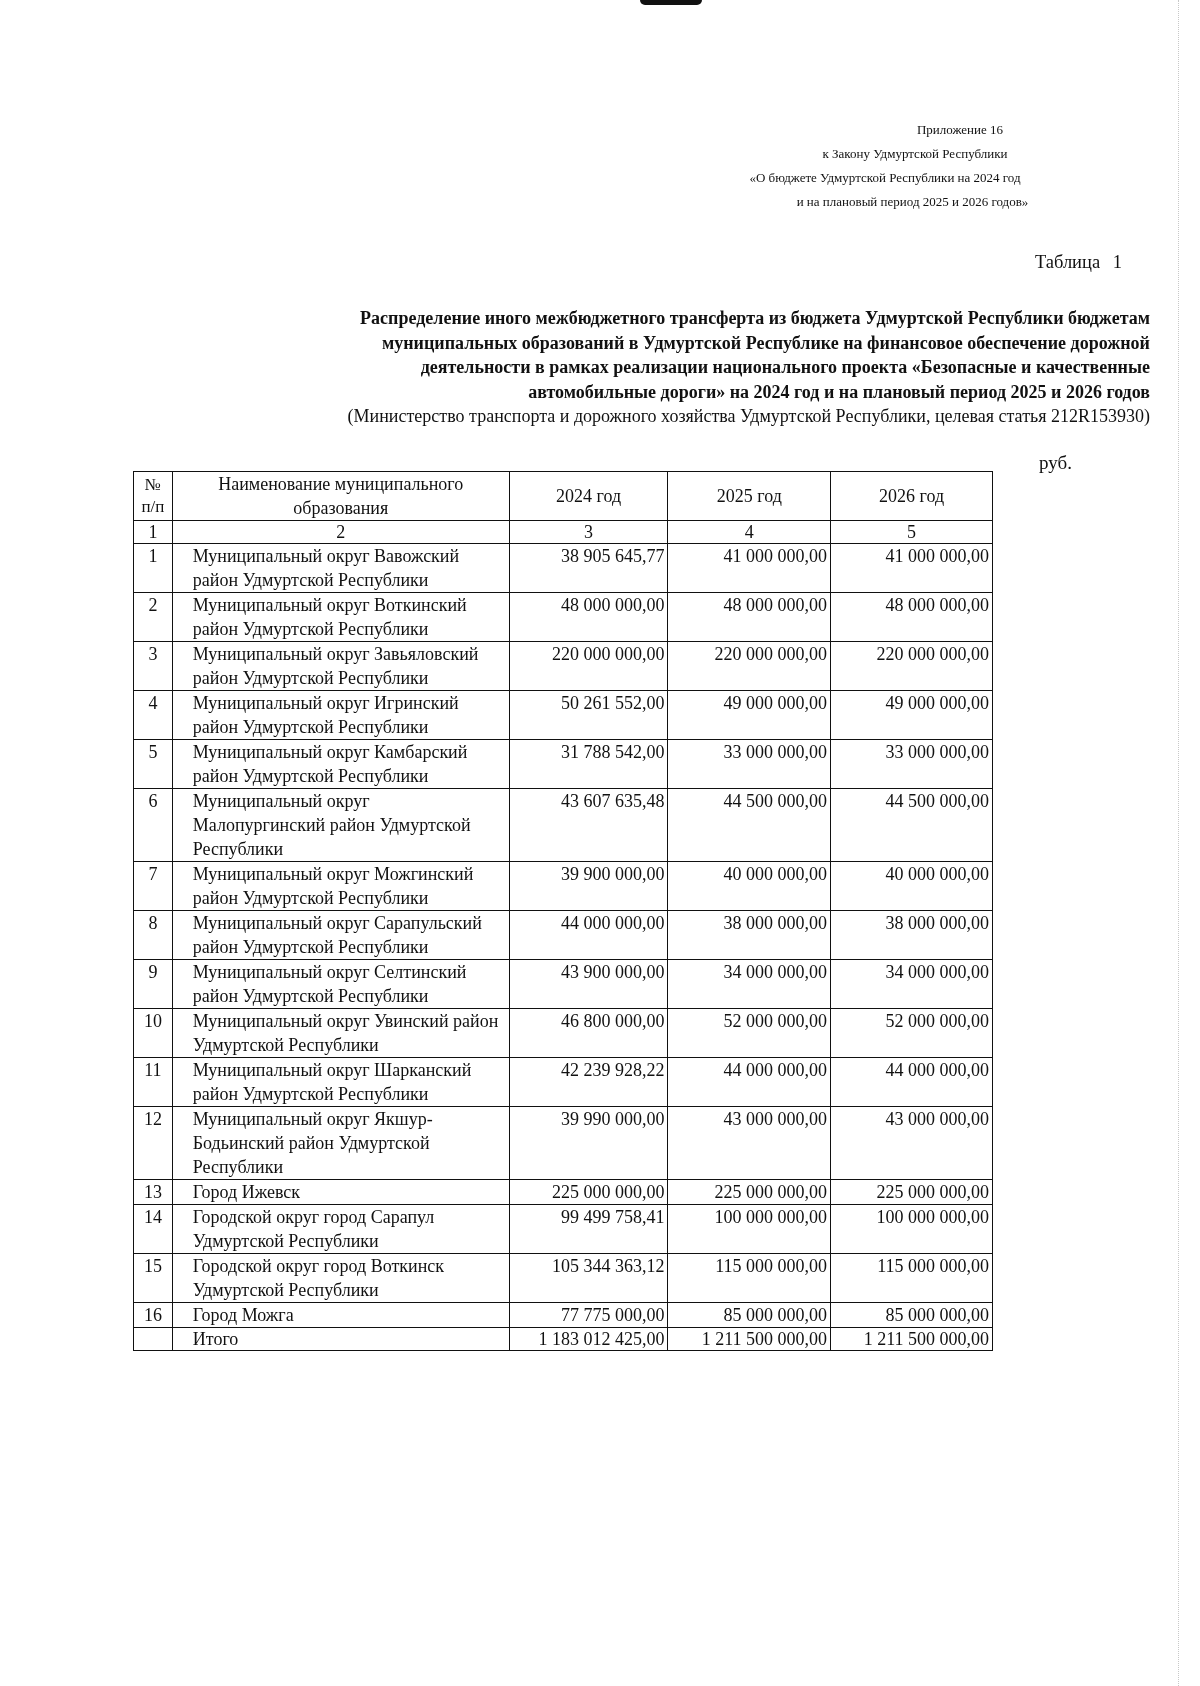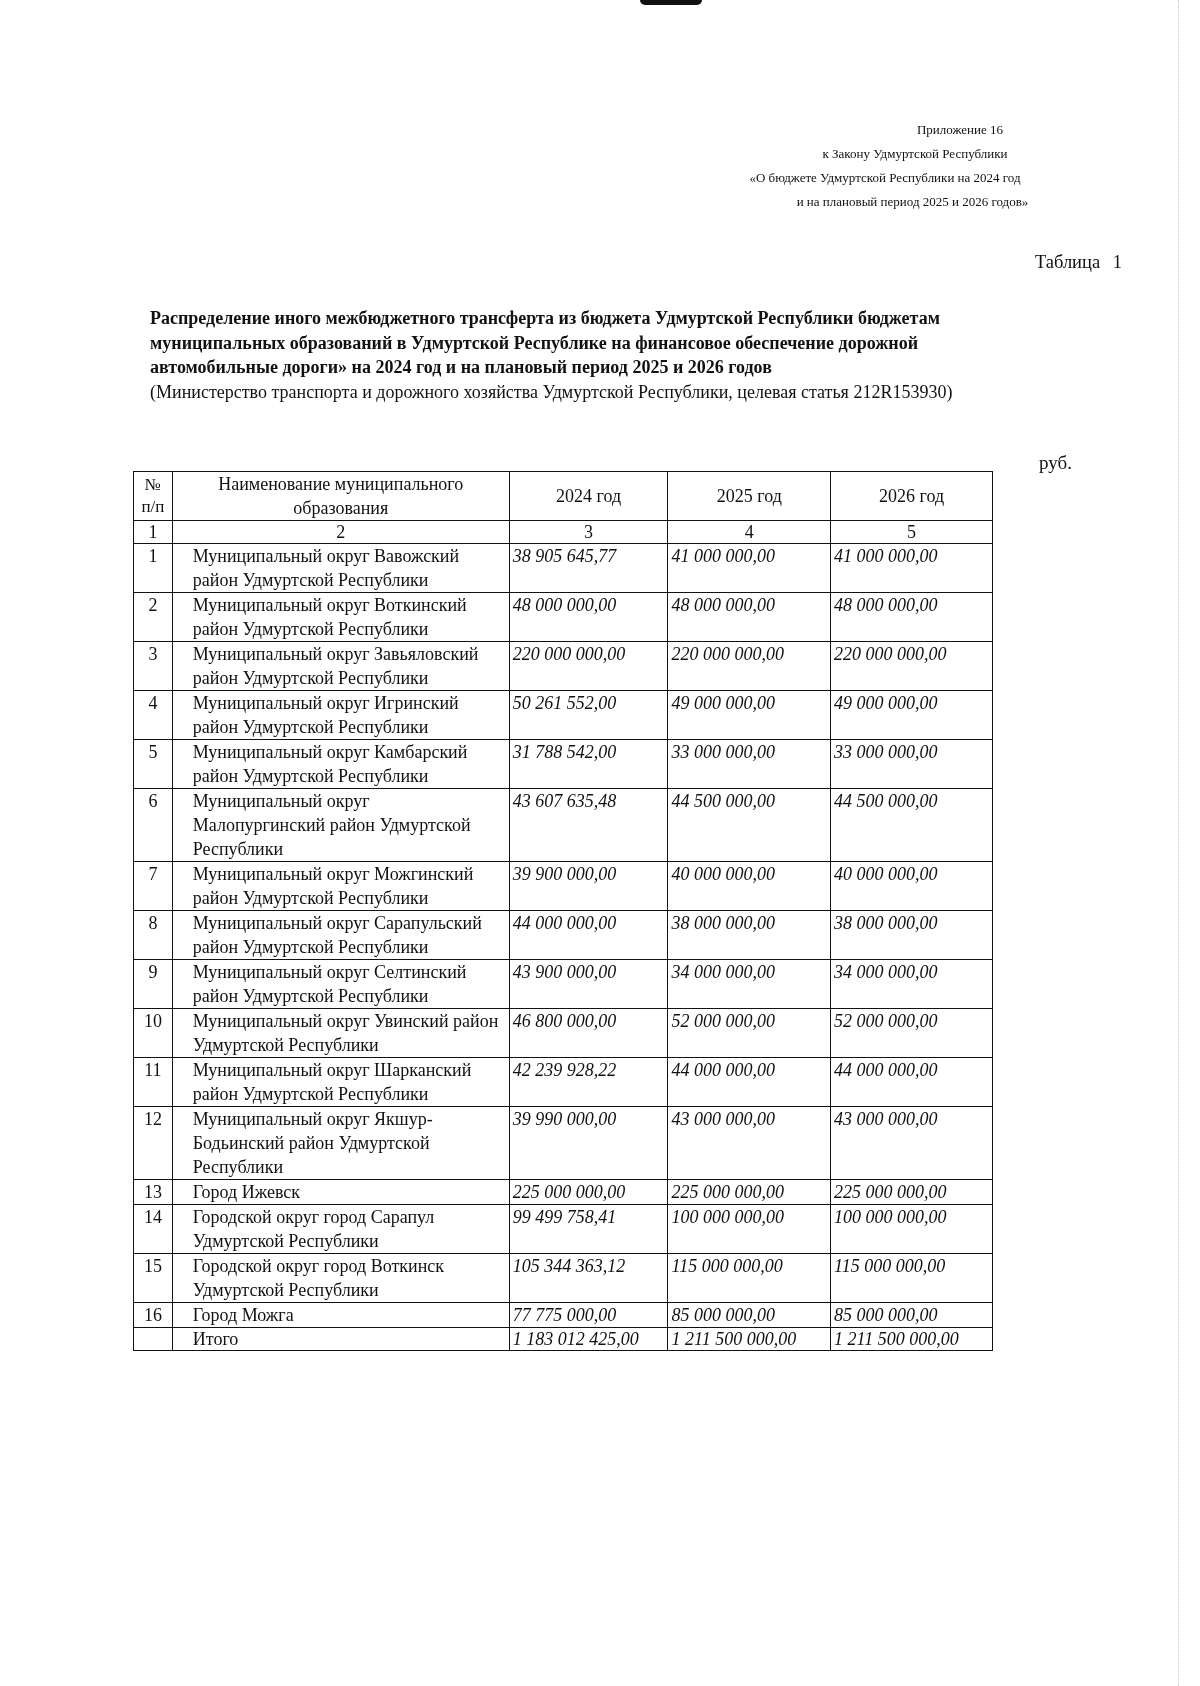--- a/index.html
+++ b/index.html
@@ -23,40 +23,40 @@
   .appendix .l1 { padding-left: 150px; }
   .appendix .l2 { padding-left: 60px; }
   .appendix .l3 { padding-left: 0; }
   .appendix .l4 { padding-left: 55px; }
   .table-label {
     position: absolute; right: 78px; top: 252px; font-size: 18.5px;
     word-spacing: 8px;
   }
   .title {
     position: absolute; left: 150px; top: 306px; width: 1000px;
-    text-align: left; font-size: 18px; line-height: 24.5px;
+    text-align: right; font-size: 18px; line-height: 24.5px;
   }
   .title .bold { font-weight: bold; }
   .unit {
     position: absolute; left: 1039px; top: 452px; font-size: 19px; text-align: center;
   }
   table.main {
     position: absolute; left: 133px; top: 471px; width: 860px;
     border-collapse: collapse; font-size: 18px; line-height: 24px;
   }
   table.main td, table.main th {
     border: 1.5px solid #111; padding: 0 3px; vertical-align: top; font-weight: normal;
   }
   table.main th { vertical-align: middle; text-align: center; line-height: 24px; }
   table.main tr.head th { height: 48px; }
   table.main tr.head th.num { font-size: 17px; line-height: 22px; }
   table.main tr.cols td { text-align: center; height: 22px; line-height: 22px; }
   table.main td.n { text-align: center; width: 36px; }
   table.main td.name { text-align: left; width: 368px; padding-left: 20px; }
-  table.main td.v { text-align: left; font-style: italic; }
+  table.main td.v { text-align: right; }
   table.main col.c1 { width: 42px; }
   table.main col.c2 { width: 373px; }
   table.main col.c3 { width: 190px; }
   table.main col.c4 { width: 195px; }
   table.main col.c5 { width: 194px; }
   table.main tr.row td { height: 48px; }
   table.main tr.row.tall td { height: 72px; }
   table.main tr.row.short td { height: 24px; }
   table.main tr.total td { height: 22px; line-height: 22px; }
 </style>
@@ -71,20 +71,21 @@
   <div class="l2">к Закону Удмуртской Республики</div>
   <div class="l3">«О бюджете Удмуртской  Республики на 2024 год</div>
   <div class="l4">и на плановый период 2025 и 2026 годов»</div>
 </div>
 
 <div class="table-label">Таблица 1</div>
 
 <div class="title">
   <div class="bold">Распределение иного межбюджетного трансферта из бюджета Удмуртской Республики бюджетам</div>
   <div class="bold">муниципальных образований в Удмуртской Республике на финансовое обеспечение дорожной</div>
+  <div class="bold">деятельности в рамках реализации национального проекта «Безопасные и качественные</div>
   <div class="bold">автомобильные дороги» на 2024 год и на плановый период 2025 и 2026 годов</div>
   <div>(Министерство транспорта и дорожного хозяйства Удмуртской Республики, целевая статья 212R153930)</div>
 </div>
 
 <div class="unit">руб.</div>
 
 <table class="main">
   <colgroup>
     <col class="c1">
       <col class="c2">

